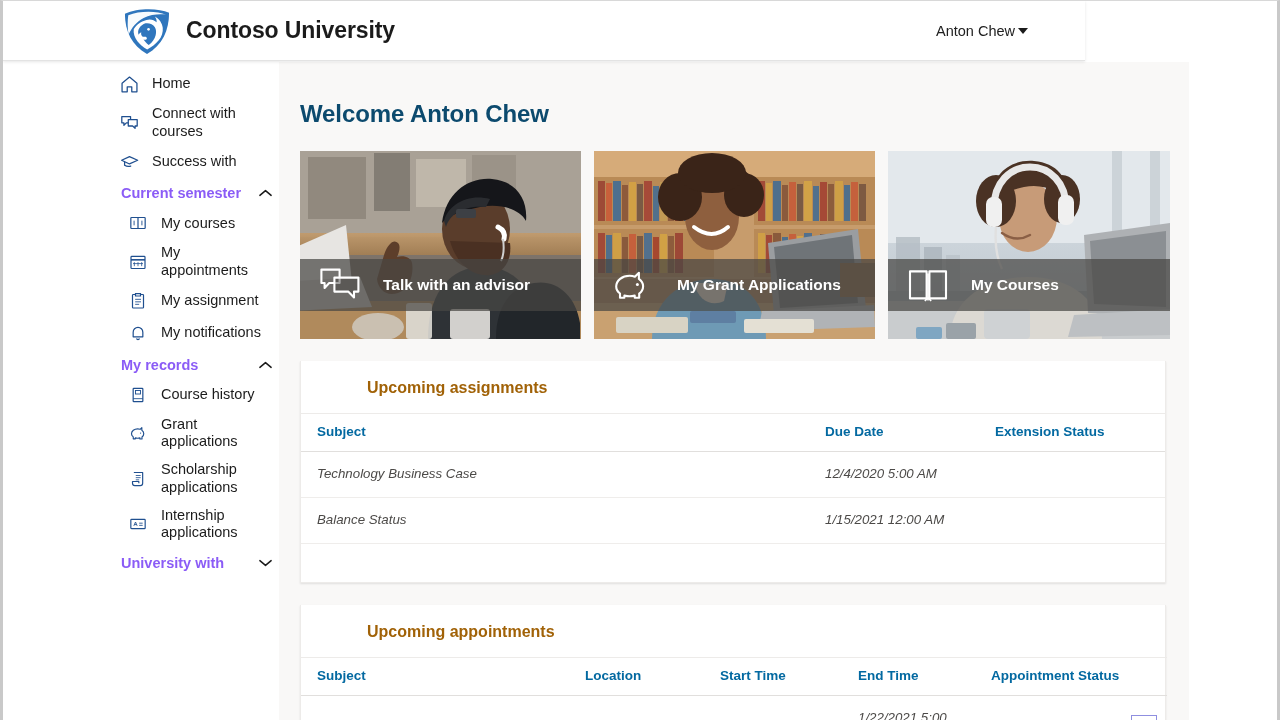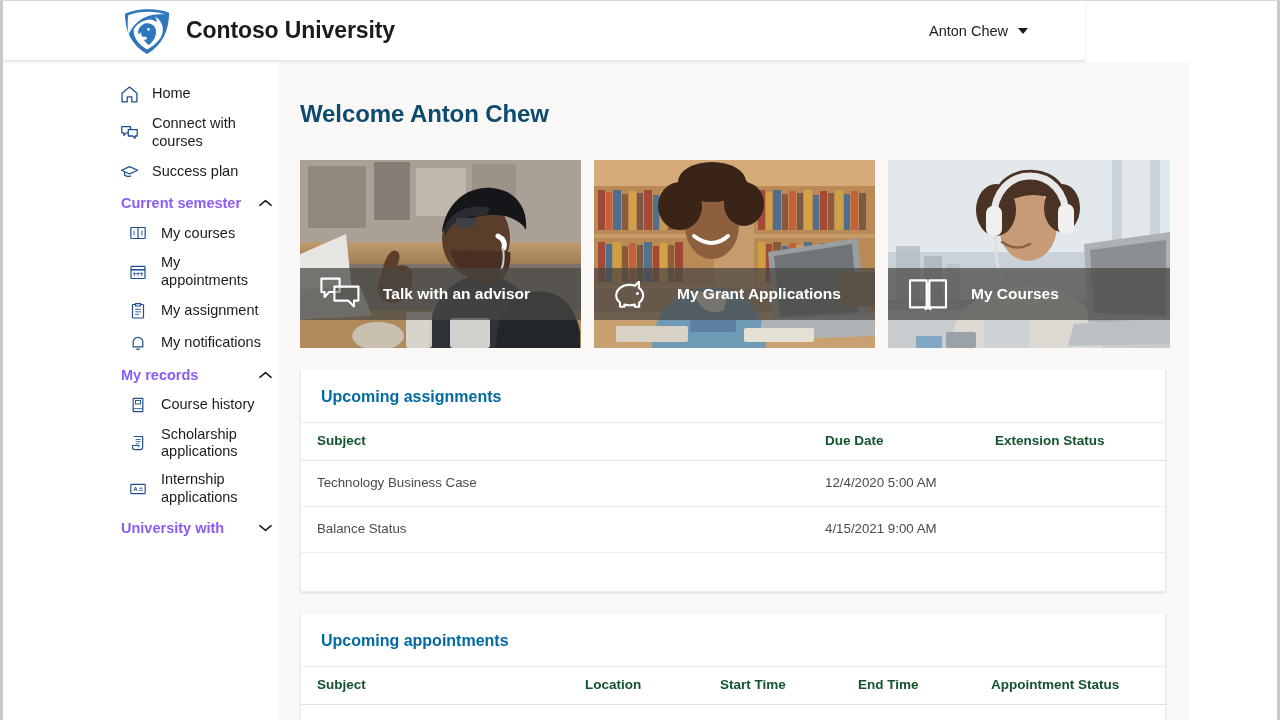--- a/index.html
+++ b/index.html
@@ -46,39 +46,39 @@
     color: #1b1b1b;
     letter-spacing: -0.1px;
     white-space: nowrap;
   }
   .user-menu {
     position: absolute;
     right: 57px; top: 50%;
     transform: translateY(-50%);
     display: flex;
     align-items: center;
-    gap: 10px;
+    gap: 3px;
     cursor: pointer;
   }
   .user-name { font-size: 14.5px; color: #202020; white-space: nowrap; }
   .caret-down {
     width: 0; height: 0;
     border-left: 5px solid transparent;
     border-right: 5px solid transparent;
     border-top: 6px solid #1b1b1b;
     display: block;
   }
 
   
   .sidebar {
     position: absolute;
     left: 0; top: 61px;
     width: 276px; height: 659px;
     background: #ffffff;
-    padding-top: 16px;
+    padding-top: 6px;
     overflow: hidden;
     z-index: 10;
   }
   .nav-item {
     display: flex;
     align-items: center;
     gap: 12px;
     padding: 5px 14px 5px 0;
     margin-left: 115px;
     min-height: 30px;
@@ -130,21 +130,21 @@
     font-size: 24px;
     font-weight: bold;
     color: #0c4a6e;
     letter-spacing: -0.1px;
   }
 
   
   .cards {
     display: flex;
     gap: 13px;
-    margin: 32px 0 0 21px;
+    margin: 23px 0 0 21px;
   }
   .card {
     position: relative;
     width: 281px; height: 188px;
     overflow: hidden;
     cursor: pointer;
     flex: 0 0 auto;
   }
   .card.c3 { width: 282px; }
   .card-img { position: absolute; inset: 0; }
@@ -175,45 +175,47 @@
     background: #ffffff;
     margin: 22px 0 0 21px;
     width: 866px;
     border: 1px solid #edebe9;
     border-top: none;
     box-shadow: 0 0.6px 1.8px rgba(0,0,0,0.10);
   }
   .panel-title {
     font-size: 16px;
     font-weight: bold;
-    color: #0369a1;
+    color: #a16207;
     padding: 18px 0 16px 20px;
+    margin-left: 46px;
   }
   table.grid {
     width: 100%;
     border-collapse: collapse;
     table-layout: fixed;
   }
   table.grid th {
     text-align: left;
     font-size: 13.5px;
     font-weight: bold;
-    color: #14532d;
+    color: #0369a1;
     padding: 10px 6px 12px 16px;
     border-top: 1px solid #edebe9;
     border-bottom: 1px solid #e1dfdd;
     white-space: nowrap;
   }
   table.grid td {
     font-size: 13.3px;
     color: #4c4a48;
     padding: 13px 6px 13px 16px;
     border-bottom: 1px solid #efedeb;
     vertical-align: middle;
     line-height: 1.42;
+    font-style: italic;
   }
   table.grid td.link a {
     color: #2b71cf;
     text-decoration: none;
     cursor: pointer;
   }
   .panel-pad { height: 38px; }
 
   
   .tbl-assign col.c1 { width: 508px; }
@@ -290,21 +292,21 @@
       <span class="label">Connect with courses</span>
     </div>
 
     <div class="nav-item">
       <span class="ico">
         <svg viewBox="0 0 24 24" width="21" height="21" fill="none" stroke="currentColor" stroke-width="1.45">
           <path d="M3 10.6 12 6.4 21.3 10.6 12 14.8 Z" stroke-linejoin="round"></path>
           <path d="M6.4 12.6 V16.3 C8.4 17.6 11 18 13.4 17.2" stroke-linecap="round"></path>
         </svg>
       </span>
-      <span class="label">Success plan</span>
+      <span class="label">Success with</span>
     </div>
 
     <div class="nav-group">
       <span class="g-label">Current semester</span>
       <svg class="chev" viewBox="0 0 16 10" fill="none" stroke="currentColor" stroke-width="1.6">
         <path d="M2 7.5 8 2.4 14 7.5" stroke-linecap="round" stroke-linejoin="round"></path>
       </svg>
     </div>
 
     <div class="nav-item sub">
@@ -362,20 +364,29 @@
         <svg viewBox="0 0 24 24" width="20" height="20" fill="none" stroke="currentColor" stroke-width="1.45">
           <rect x="6.2" y="4" width="11.6" height="16" rx="0.8"></rect>
           <rect x="9" y="6.6" width="6" height="4.2" stroke-width="1.1"></rect>
           <path d="M6.2 16.4 H17.8" stroke-width="1.05"></path>
         </svg>
       </span>
       <span class="label">Course history</span>
     </div>
 
 
+    <div class="nav-item sub">
+      <span class="ico">
+        <svg viewBox="0 0 24 24" width="20" height="20" fill="none" stroke="currentColor" stroke-width="1.4">
+          <path d="M4.2 13 c0-3.4 3.3-5.9 7.4-5.9 c1 0 2 .15 2.9 .45 l2.1-2.1 v3.3 c1.4 .95 2.3 2.4 2.3 4.1 c0 1.6-.8 3-2.1 4 v2.3 h-2.5 v-1.25 c-.85 .25-1.75 .4-2.7 .4 c-1 0-1.95-.15-2.8-.4 V19 H6.3 v-2.35 C5 15.75 4.2 14.5 4.2 13 Z" stroke-linejoin="round"></path>
+          <circle cx="15.1" cy="12" r="0.75" fill="currentColor" stroke="none"></circle>
+        </svg>
+      </span>
+      <span class="label">Grant applications</span>
+    </div>
 
     <div class="nav-item sub">
       <span class="ico">
         <svg viewBox="0 0 24 24" width="20" height="20" fill="none" stroke="currentColor" stroke-width="1.4">
           <path d="M7 4.2 H17.6 V17.2 c0 1.6-1.2 2.8-2.8 2.8 H8.2 c-1.6 0-2.8-1.2-2.8-2.8 V15 H13 v2.2" stroke-linejoin="round"></path>
           <path d="M9.3 7.8 H15.2 M9.3 10.4 H15.2 M9.3 13 H13.4" stroke-width="1"></path>
         </svg>
       </span>
       <span class="label">Scholarship applications</span>
     </div>
@@ -620,21 +631,21 @@
           </tr>
         </thead>
         <tbody>
           <tr>
             <td>Technology Business Case</td>
             <td>12/4/2020 5:00 AM</td>
             <td></td>
           </tr>
           <tr>
             <td>Balance Status</td>
-            <td>4/15/2021 9:00 AM</td>
+            <td>1/15/2021 12:00 AM</td>
             <td></td>
           </tr>
         </tbody>
       </table>
       <div class="panel-pad"></div>
     </section>
 
     <section class="panel">
       <div class="panel-title">Upcoming appointments</div>
       <table class="grid tbl-appt">

